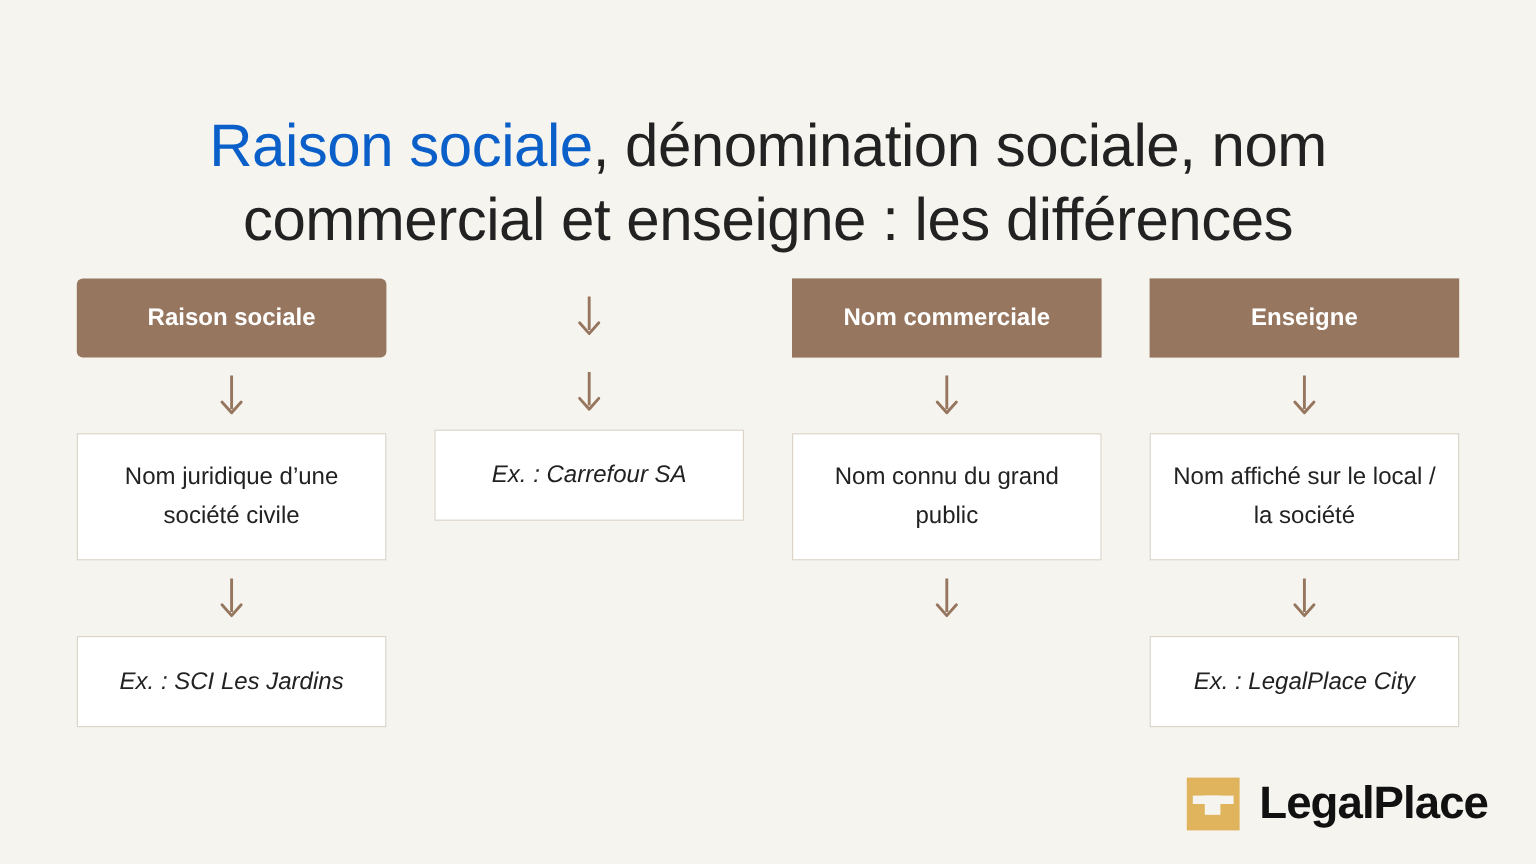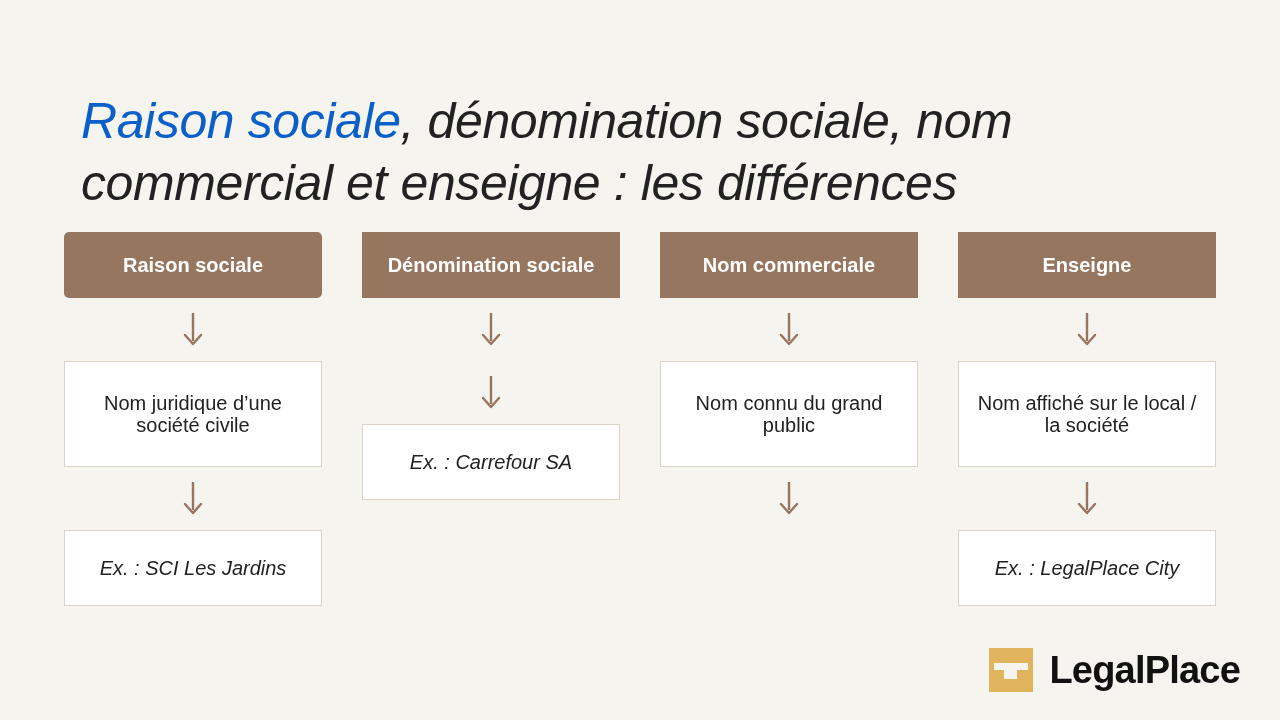--- a/index.html
+++ b/index.html
@@ -14,29 +14,28 @@
     overflow: hidden;
     position: relative;
   }
 
   
   #title {
     position: absolute;
     left: 0;
     top: 56px;
     width: 1280px;
-    text-align: left;
+    text-align: center;
     font-size: 50px;
     line-height: 62px;
     font-weight: 400;
     color: #222222;
     letter-spacing: -0.4px;
     padding: 0 81px;
     box-sizing: border-box;
-    font-style: italic;
   }
   #title .hl {
     color: #0b5fc9;
   }
 
   
   #diagram {
     position: absolute;
     left: 64px;
     top: 232px;
@@ -80,21 +79,21 @@
 
   .info-box {
     background: #ffffff;
     border: 1.5px solid #ddd4c8;
     height: 106px;
     display: flex;
     align-items: center;
     justify-content: center;
     text-align: center;
     font-size: 20px;
-    line-height: 22px;
+    line-height: 33px;
     color: #222222;
     box-sizing: border-box;
     padding: 0 10px;
   }
 
   .ex-box {
     background: #ffffff;
     border: 1.5px solid #ddd4c8;
     height: 76px;
     display: flex;
@@ -167,21 +166,20 @@
     <div class="arrow">
       <svg width="22" height="38" viewBox="0 0 22 38" aria-hidden="true">
         <line x1="11" y1="2" x2="11" y2="30" stroke="#96765f" stroke-width="2.4"></line>
         <polyline points="3,24 11,33 19,24" fill="none" stroke="#96765f" stroke-width="2.4" stroke-linecap="round" stroke-linejoin="round"></polyline>
       </svg>
     </div>
     <div class="ex-box">Ex. : SCI Les Jardins</div>
   </div>
 
   <div class="col">
-    <div class="head-box">Dénomination sociale</div>
     <div class="arrow">
       <svg width="22" height="38" viewBox="0 0 22 38" aria-hidden="true">
         <line x1="11" y1="2" x2="11" y2="30" stroke="#96765f" stroke-width="2.4"></line>
         <polyline points="3,24 11,33 19,24" fill="none" stroke="#96765f" stroke-width="2.4" stroke-linecap="round" stroke-linejoin="round"></polyline>
       </svg>
     </div>
     <div class="arrow">
       <svg width="22" height="38" viewBox="0 0 22 38" aria-hidden="true">
         <line x1="11" y1="2" x2="11" y2="30" stroke="#96765f" stroke-width="2.4"></line>
         <polyline points="3,24 11,33 19,24" fill="none" stroke="#96765f" stroke-width="2.4" stroke-linecap="round" stroke-linejoin="round"></polyline>

